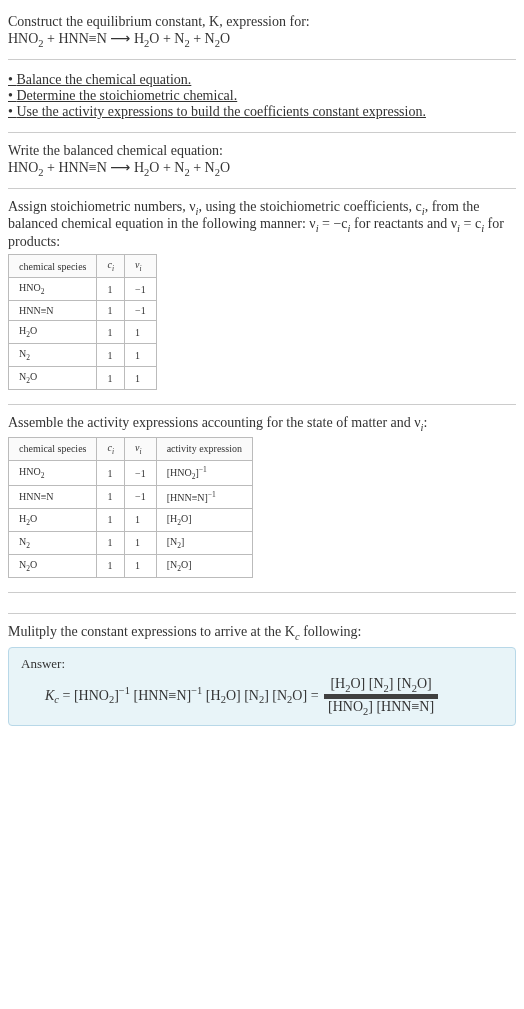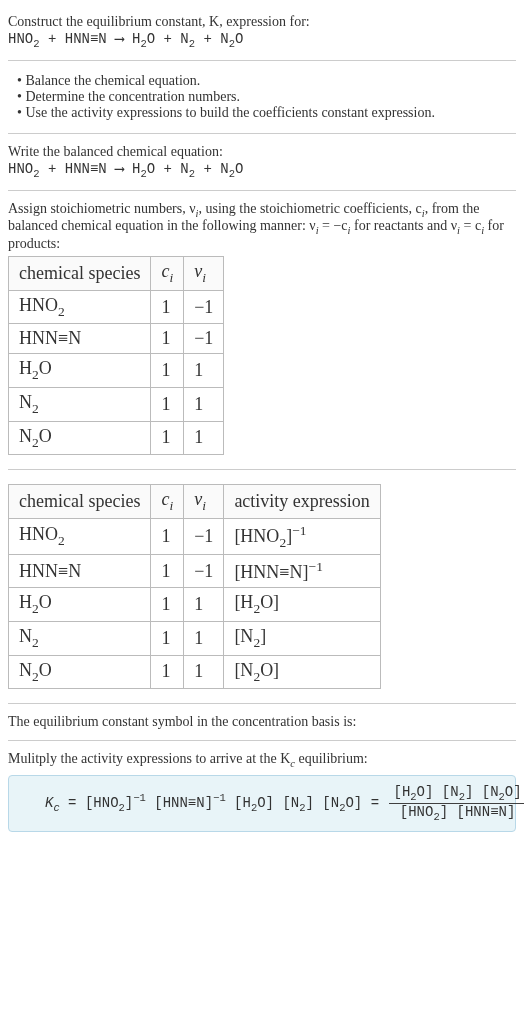--- a/index.html
+++ b/index.html
@@ -22,59 +22,59 @@
 }
 table {
   border-collapse: collapse;
   margin: 4px 0;
 }
 td, th {
   border: 1px solid #bbb;
   padding: 4px 10px;
   text-align: left;
   font-weight: normal;
-  font-size: 18px;
+  font-size: 10px;
 }
 th {
   background: #fafafa;
 }
 .answer-box {
   background: #e8f4f8;
   border: 1px solid #b8d8e8;
   border-radius: 4px;
   padding: 8px 12px;
   margin: 6px 0;
 }
 .answer-label {
   font-size: 13px;
   margin-bottom: 4px;
 }
 .eq {
   white-space: nowrap;
-  font-family: Liberation Mono, monospace;
 }
 .sub { vertical-align: sub; font-size: 0.75em; }
 .sup { vertical-align: super; font-size: 0.75em; }
 .bullet-list {
   list-style: none;
   padding-left: 0;
-  margin: 2px 9px;
+  margin: 2px 0;
+  text-decoration: underline;
 }
 .bullet-list li::before {
   content: "• ";
 }
 .frac {
   display: inline-block;
   vertical-align: middle;
   text-align: center;
   margin: 0 2px;
 }
 .frac .num {
   display: block;
-  border-bottom: 1px solid #404040;
+  border-bottom: 5px solid #404040;
   padding: 0 4px;
 }
 .frac .den {
   display: block;
   padding: 0 4px;
 }
 .indent {
   padding-left: 24px;
 }
 .ital { font-style: italic; }
@@ -88,21 +88,21 @@
   </div>
   <div class="eq">
     <span>HNO</span><span class="sub">2</span><span> + HNN≡N  ⟶  H</span><span class="sub">2</span><span>O + N</span><span class="sub">2</span><span> + N</span><span class="sub">2</span><span>O</span>
   </div>
 </div>
 <hr>
 
 <div class="section">
   <ul class="bullet-list">
     <li>Balance the chemical equation.</li>
-    <li>Determine the concentration numbers.</li>
+    <li>Determine the stoichiometric chemical.</li>
     <li>Use the activity expressions to build the coefficients constant expression.</li>
   </ul>
 </div>
 <hr>
 
 <div class="section">
   <div>Write the balanced chemical equation:</div>
   <div class="eq">
     <span>HNO</span><span class="sub">2</span><span> + HNN≡N  ⟶  H</span><span class="sub">2</span><span>O + N</span><span class="sub">2</span><span> + N</span><span class="sub">2</span><span>O</span>
   </div>
@@ -144,20 +144,23 @@
       <td><span>N</span><span class="sub">2</span><span>O</span></td>
       <td>1</td>
       <td>1</td>
     </tr>
   </tbody>
     </table>
 </div>
 <hr>
 
 <div class="section">
+  <div>
+    <span>Assemble the activity expressions accounting for the state of matter and ν</span><span class="sub ital">i</span><span>:</span>
+  </div>
   <table>
     <tbody>
         <tr>
       <th>chemical species</th>
       <th><span class="ital">c</span><span class="sub ital">i</span></th>
       <th><span class="ital">ν</span><span class="sub ital">i</span></th>
       <th>activity expression</th>
     </tr>
     <tr>
       <td><span>HNO</span><span class="sub">2</span></td>
@@ -188,26 +191,26 @@
       <td>1</td>
       <td>1</td>
       <td><span>[N</span><span class="sub">2</span><span>O]</span></td>
     </tr>
   </tbody>
     </table>
 </div>
 <hr>
 
 <div class="section">
-  <div>The equilibrium constant symbol in the concentration basis is:</div>
-</div>
-<hr>
-
-<div class="section">
-  <div>
-    <span>Mulitply the activity expressions to arrive at the K</span><span class="sub ital">c</span><span> equilibrium:</span>
+</div>
+<hr>
+
+<div class="section">
+  <div>
+    <span>Mulitply the constant expressions to arrive at the K</span><span class="sub ital">c</span><span> following:</span>
   </div>
   <div class="answer-box">
+    <div class="answer-label">Answer:</div>
     <div class="indent eq">
       <span class="ital">K</span><span class="sub ital">c</span><span> = [HNO</span><span class="sub">2</span><span>]</span><span class="sup">−1</span><span> [HNN≡N]</span><span class="sup">−1</span><span> [H</span><span class="sub">2</span><span>O] [N</span><span class="sub">2</span><span>] [N</span><span class="sub">2</span><span>O] = </span><span class="frac"><span class="num"><span>[H</span><span class="sub">2</span><span>O] [N</span><span class="sub">2</span><span>] [N</span><span class="sub">2</span><span>O]</span></span><span class="den"><span>[HNO</span><span class="sub">2</span><span>] [HNN≡N]</span></span></span>
     </div>
   </div>
 </div>
 
 </body></html>

